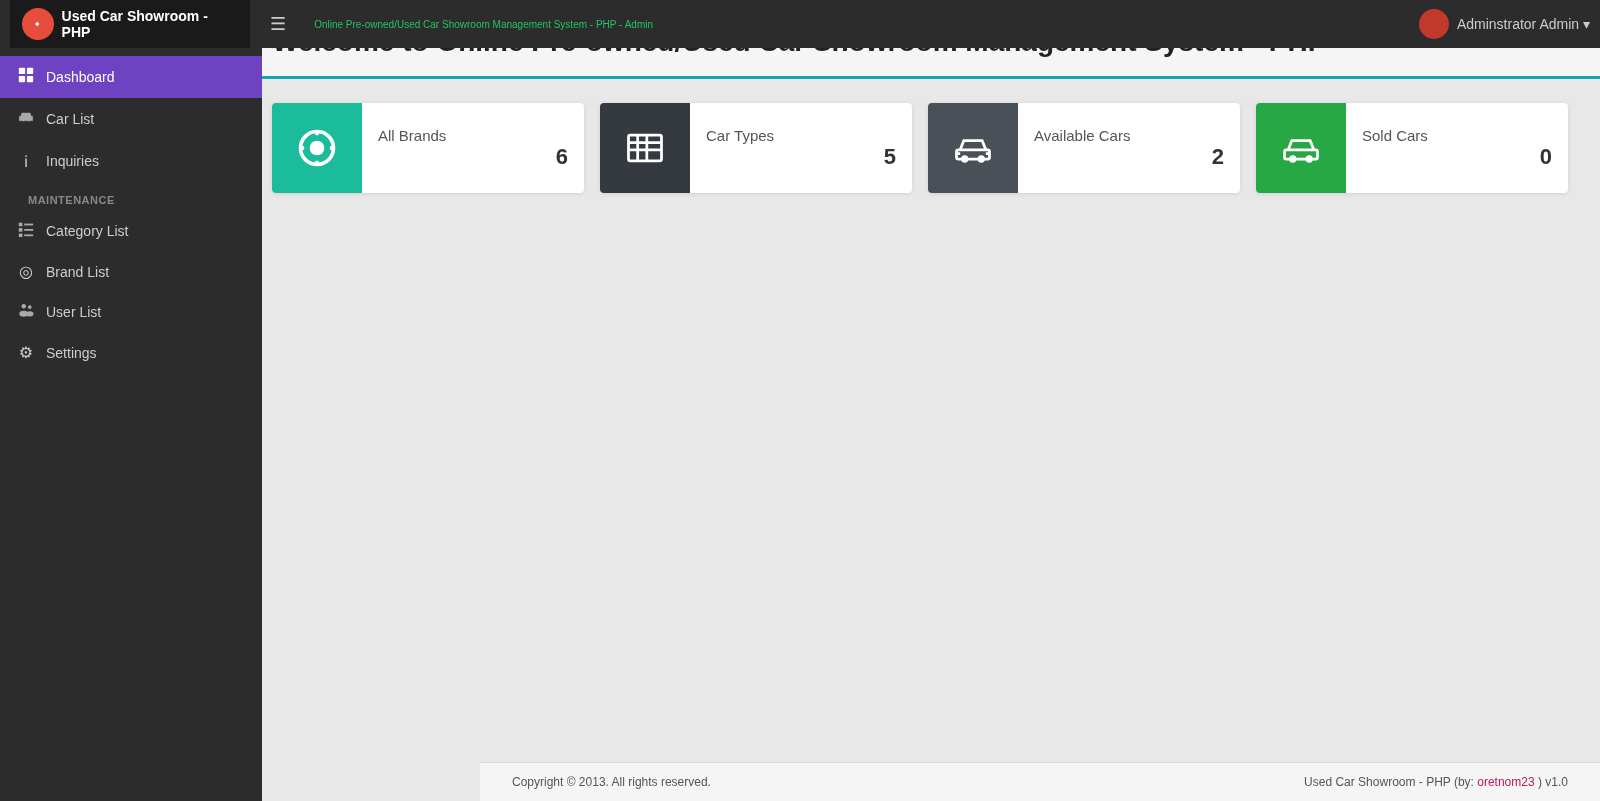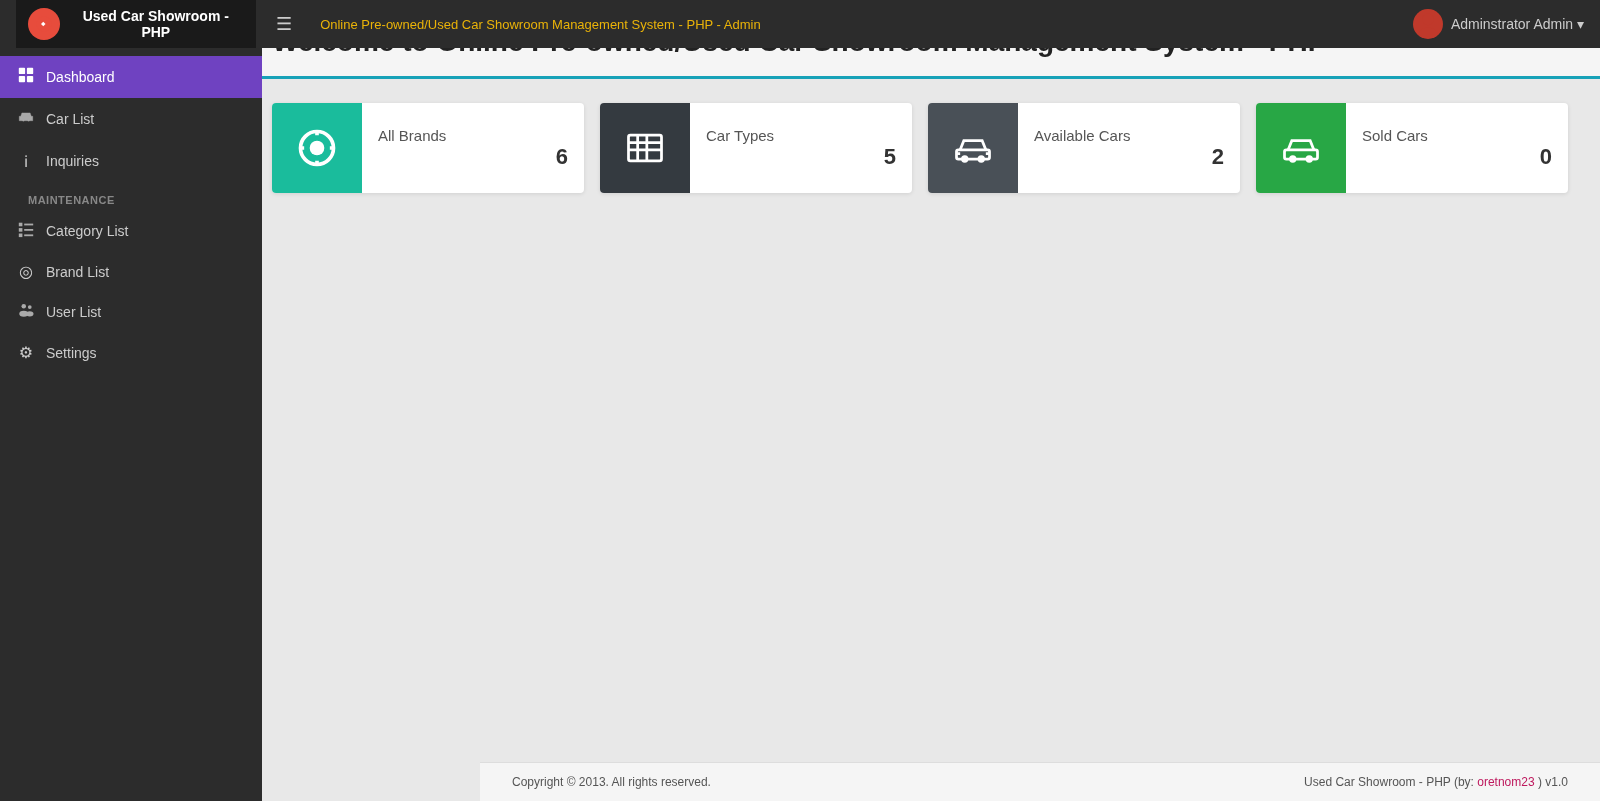--- a/index.html
+++ b/index.html
@@ -1,29 +1,29 @@
 <!DOCTYPE html>
 <html><head>
   <meta charset="utf-8">
   <style>
     * { margin: 0; padding: 0; box-sizing: border-box; }
     body { font-family: 'Segoe UI', Arial, sans-serif; display: flex; flex-direction: column; height: 100vh; background: #ecf0f1; }
 
     
     .top-navbar {
       display: flex; align-items: center; justify-content: space-between;
-      background: #2c2c2c; color: #ccc; height: 48px; padding: 0 16px;
-      position: fixed; top: 0; left: 0; right: 0; z-index: 100; text-align: center;
+      background: #2c2c2c; color: #ccc; height: 48px; padding: 0 10px;
+      position: fixed; top: 0; left: 0; right: 0; z-index: 100;
     }
     .top-navbar-left { display: flex; align-items: center; gap: 12px; }
     .app-logo { display: flex; align-items: center; gap: 8px; background: #1a1a1a; width: 240px; height: 48px; padding: 0 12px; }
     .app-logo-icon { width: 32px; height: 32px; border-radius: 50%; background: #e74c3c; display: flex; align-items: center; justify-content: center; color: white; font-size: 14px; font-weight: bold; }
     .app-logo-text { color: white; font-size: 14px; font-weight: 600; }
     .hamburger { font-size: 18px; cursor: pointer; color: #ccc; margin-left: 8px; }
-    .navbar-title { font-size: 13px; color: #eab308; margin-left: 16px; }
+    .navbar-title { font-size: 10px; color: #22c55e; margin-left: 16px; }
     .navbar-right { display: flex; align-items: center; gap: 8px; }
     .admin-avatar { width: 30px; height: 30px; border-radius: 50%; background: #c0392b; display: flex; align-items: center; justify-content: center; overflow: hidden; }
     .admin-name { color: #ccc; font-size: 14px; cursor: pointer; }
 
     
     .sidebar {
       width: 262px; background: #2c2c2c; color: #ccc;
       flex-shrink: 0; display: flex; flex-direction: column;
       position: fixed; top: 48px; bottom: 0; left: 0; overflow-y: auto;
     }

